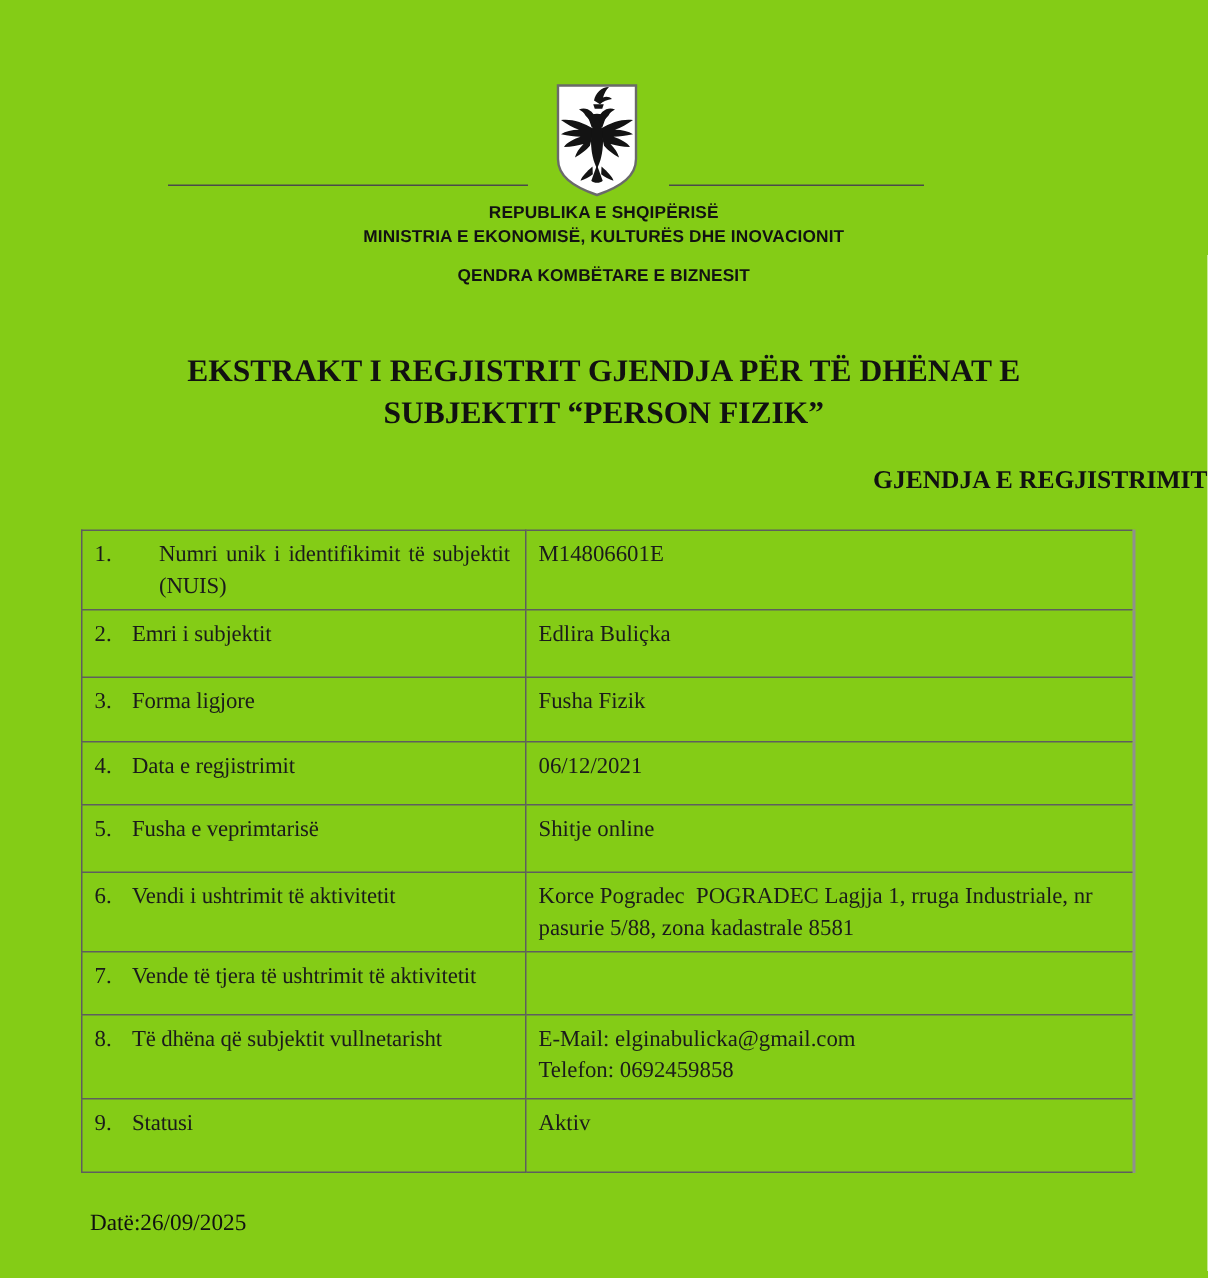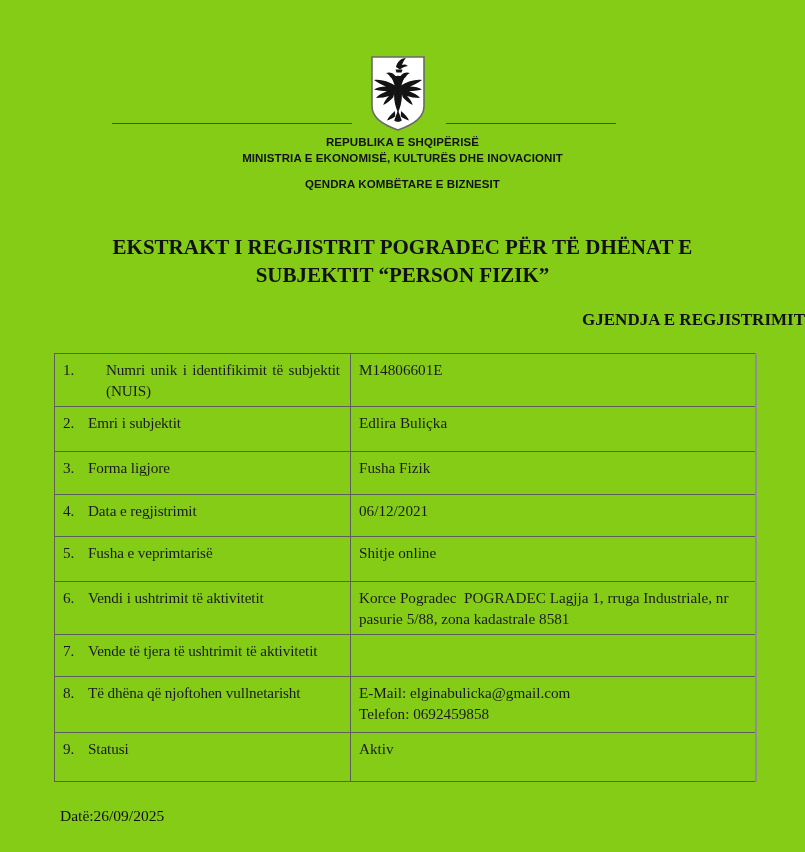--- a/index.html
+++ b/index.html
@@ -157,21 +157,21 @@
     </g>
   </svg>
 
   <div class="org-block">
     <div>REPUBLIKA E SHQIPËRISË</div>
     <div>MINISTRIA E EKONOMISË, KULTURËS DHE INOVACIONIT</div>
   </div>
   <div class="agency">QENDRA KOMBËTARE E BIZNESIT</div>
 
   <div class="doc-title">
-    <div>EKSTRAKT I REGJISTRIT POGRADEC PËR TË DHËNAT E</div>
+    <div>EKSTRAKT I REGJISTRIT GJENDJA PËR TË DHËNAT E</div>
     <div>SUBJEKTIT “PERSON FIZIK”</div>
   </div>
 
   <div class="section-heading">GJENDJA E REGJISTRIMIT</div>
 
   <table class="registry">
     <colgroup>
         <col class="c1col">
         <col class="c2col">
       </colgroup>
@@ -236,21 +236,21 @@
               <span class="num">7.</span>
               <span class="lbl">Vende të tjera të ushtrimit të aktivitetit</span>
             </div>
           </td>
         <td class="c2 val"></td>
       </tr>
       <tr class="r8">
         <td class="c1">
             <div class="cellflex">
               <span class="num">8.</span>
-              <span class="lbl">Të dhëna që njoftohen vullnetarisht</span>
+              <span class="lbl">Të dhëna që subjektit vullnetarisht</span>
             </div>
           </td>
         <td class="c2 val">E-Mail: elginabulicka@gmail.com
 Telefon: 0692459858</td>
       </tr>
       <tr class="r9">
         <td class="c1">
             <div class="cellflex">
               <span class="num">9.</span>
               <span class="lbl">Statusi</span>

